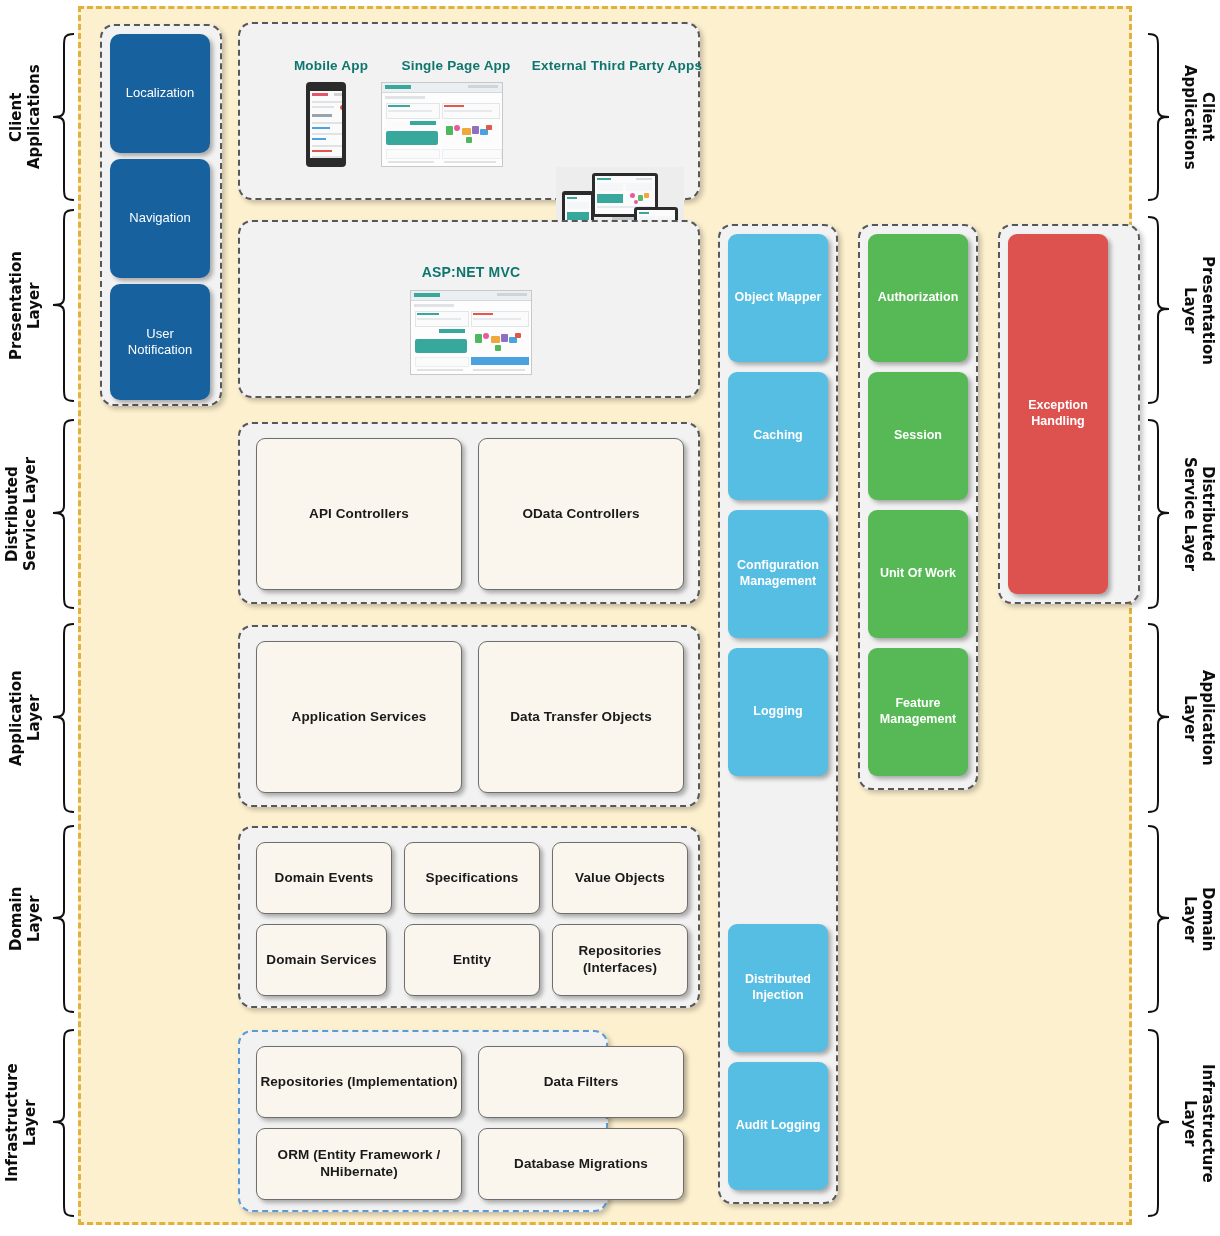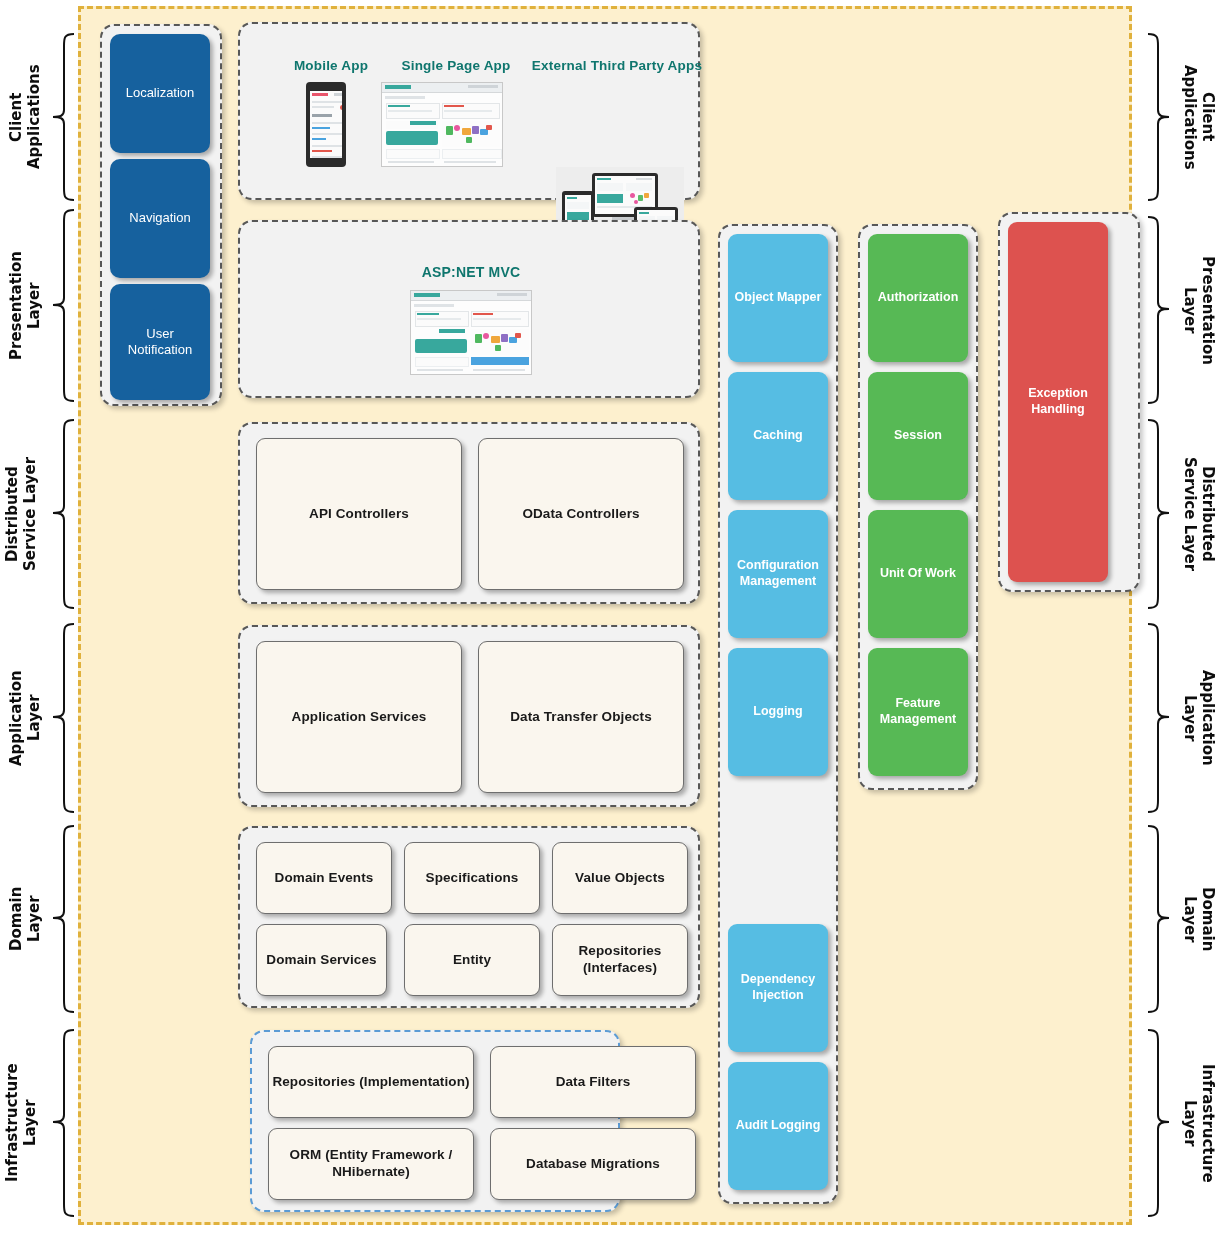--- a/index.html
+++ b/index.html
@@ -268,48 +268,48 @@
   <div class="panel" style="left:238px;top:826px;width:462px;height:182px;">
     <div class="tile plain" style="left:16px;top:14px;width:136px;height:72px;">Domain Events</div>
     <div class="tile plain" style="left:312px;top:14px;width:136px;height:72px;">Value Objects</div>
     <div class="tile plain" style="left:164px;top:14px;width:136px;height:72px;">Specifications</div>
     <div class="tile plain" style="left:16px;top:96px;width:131px;height:72px;">Domain Services</div>
     <div class="tile plain" style="left:164px;top:96px;width:136px;height:72px;">Entity</div>
     <div class="tile plain" style="left:312px;top:96px;width:136px;height:72px;white-space:pre-line;">Repositories
 (Interfaces)</div>
   </div>
 
-  <div class="panel blueborder" style="left:250px;top:1030px;width:370px;height:182px;">
+  <div class="panel blueborder" style="left:238px;top:1030px;width:370px;height:182px;">
     <div class="tile plain" style="left:16px;top:14px;width:206px;height:72px;">Repositories (Implementation)</div>
     <div class="tile plain" style="left:238px;top:14px;width:206px;height:72px;">Data Filters</div>
     <div class="tile plain" style="left:16px;top:96px;width:206px;height:72px;white-space:pre-line;">ORM (Entity Framework /
 NHibernate)</div>
     <div class="tile plain" style="left:238px;top:96px;width:206px;height:72px;">Database Migrations</div>
   </div>
 
   <div class="panel" style="left:718px;top:224px;width:120px;height:980px;">
     <div class="tile cyan" style="left:8px;top:8px;width:100px;height:128px;">Object Mapper</div>
     <div class="tile cyan" style="left:8px;top:146px;width:100px;height:128px;">Caching</div>
     <div class="tile cyan" style="left:8px;top:284px;width:100px;height:128px;white-space:pre-line;">Configuration
 Management</div>
     <div class="tile cyan" style="left:8px;top:422px;width:100px;height:128px;">Logging</div>
-    <div class="tile cyan" style="left:8px;top:698px;width:100px;height:128px;white-space:pre-line;">Dependency
+    <div class="tile cyan" style="left:8px;top:698px;width:100px;height:128px;white-space:pre-line;">Distributed
 Injection</div>
     <div class="tile cyan" style="left:8px;top:836px;width:100px;height:128px;">Audit Logging</div>
   </div>
 
   <div class="panel" style="left:858px;top:224px;width:120px;height:566px;">
     <div class="tile green" style="left:8px;top:8px;width:100px;height:128px;">Authorization</div>
     <div class="tile green" style="left:8px;top:146px;width:100px;height:128px;">Session</div>
     <div class="tile green" style="left:8px;top:284px;width:100px;height:128px;">Unit Of Work</div>
     <div class="tile green" style="left:8px;top:422px;width:100px;height:128px;white-space:pre-line;">Feature
 Management</div>
   </div>
 
-  <div class="panel" style="left:998px;top:212px;width:142px;height:380px;padding-left:48px;">
+  <div class="panel" style="left:998px;top:224px;width:142px;height:380px;padding-left:48px;">
     <div class="tile red" style="left:8px;top:8px;width:100px;height:360px;white-space:pre-line;">Exception
 Handling</div>
   </div>
 
   <div class="brk" style="left:1146px;top:32px;">
     <svg width="26" height="170" viewBox="0 0 26 170">
         <path d="M2 2 C12 2,12 6,12 14 L12 78 C12 84,16 85,23 85 C16 85,12 86,12 92 L12 156 C12 164,12 168,2 168" fill="none" stroke="#111" stroke-width="2"></path>
       </svg>
   </div>
   <div class="sidelbl right" style="left:1176px;top:32px;height:170px;width:40px;">Client

